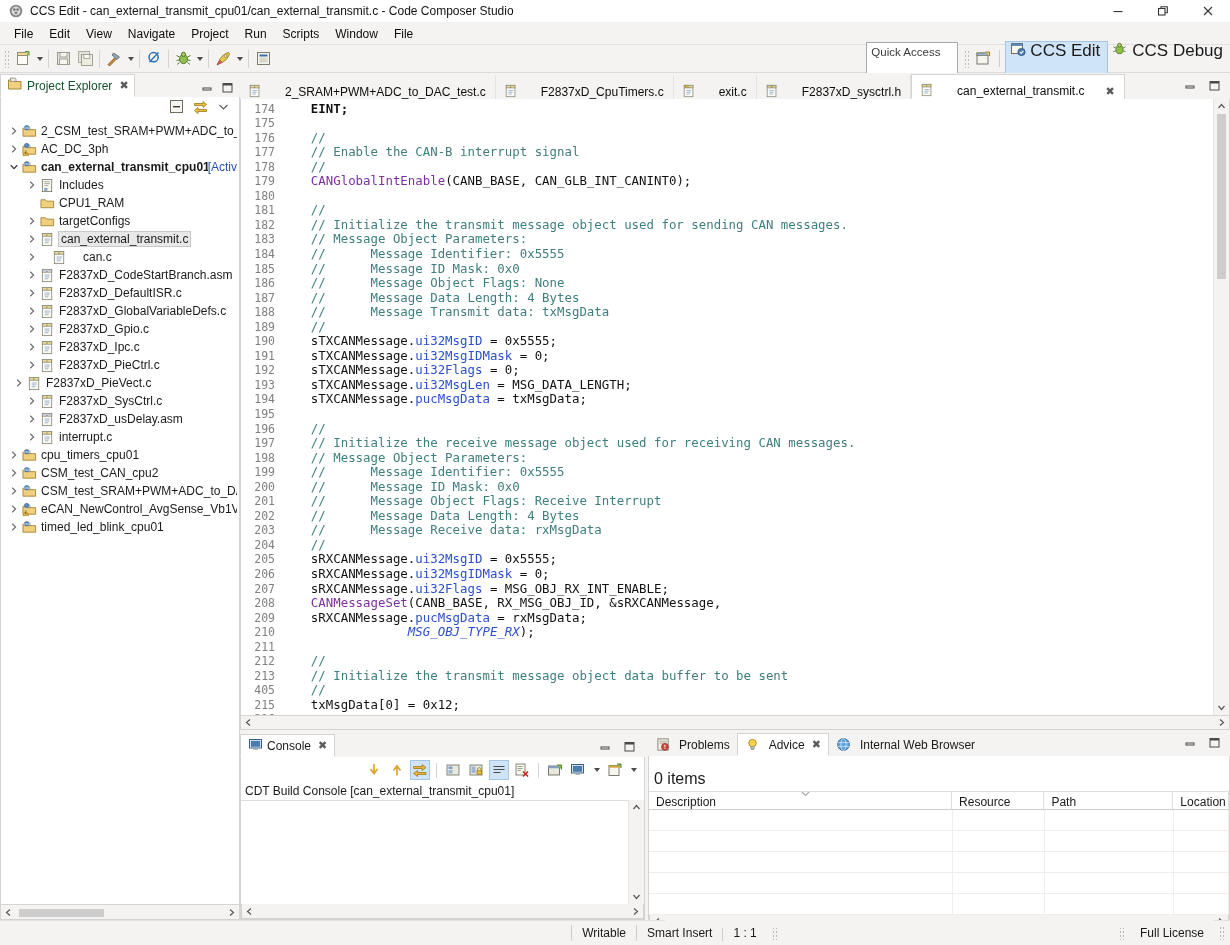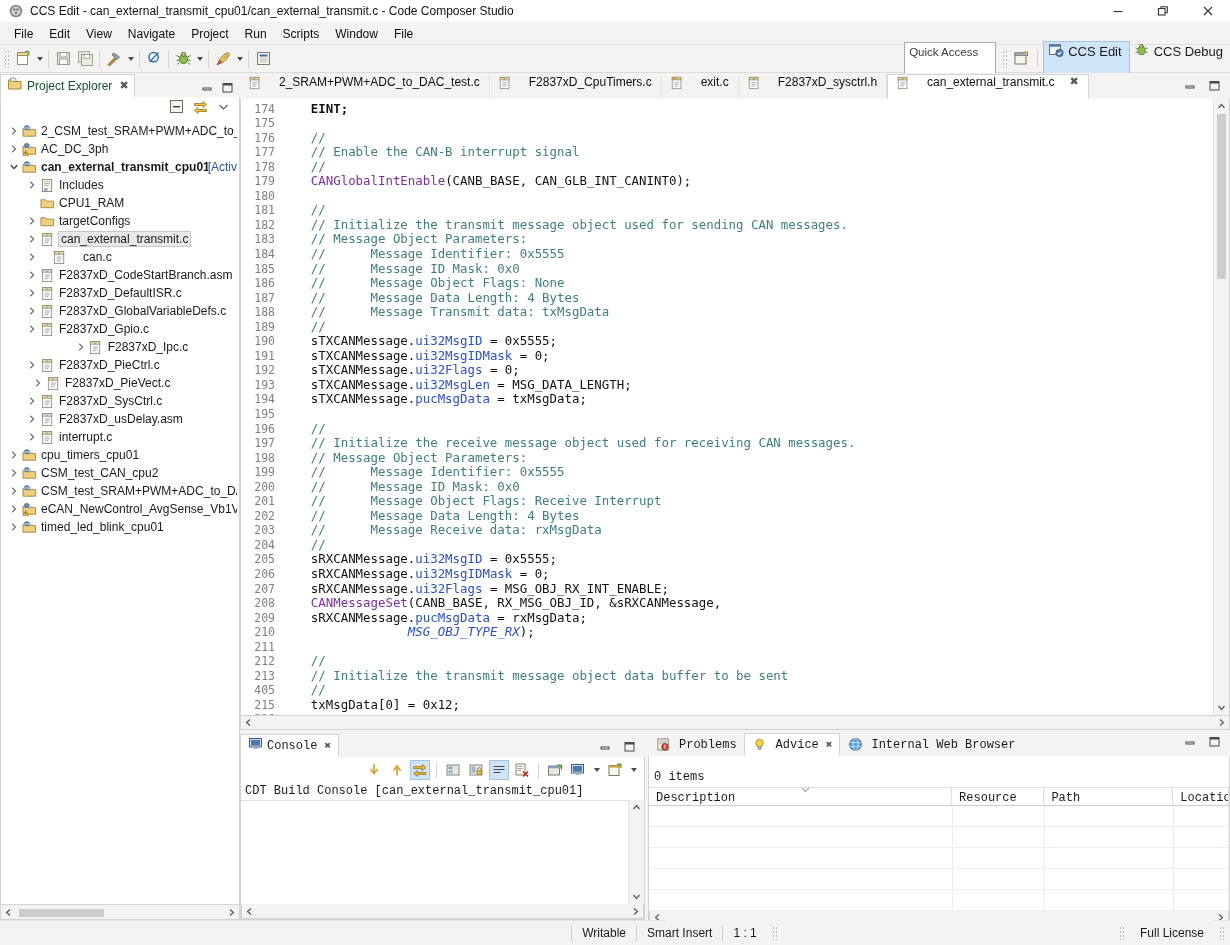--- a/index.html
+++ b/index.html
@@ -28,21 +28,21 @@
 
   
   .toolbar { height:29px; background:#f4f3f2; display:flex; align-items:center; border-top:1px solid #e2e1df; border-bottom:1px solid #dcdbd9; flex:none; padding-left:2px; }
   .grip { width:6px; height:18px; margin:0 2px; background-image:radial-gradient(#bdbcba 0.8px, transparent 0.9px); background-size:3px 4px; flex:none; }
   .tbtn { width:22px; height:22px; display:flex; align-items:center; justify-content:center; flex:none; border:1px solid transparent; }
   .tarrow { width:11px; height:22px; display:flex; align-items:center; justify-content:center; flex:none; }
   .tarrow:after { content:""; border-left:3.5px solid transparent; border-right:3.5px solid transparent; border-top:4px solid #4b4b4b; }
   .tsep { width:1px; height:18px; background:#d4d3d1; margin:0 3px; flex:none; }
   .tb-flex { flex:1 1 auto; }
   .qa-box { width:92px; height:34px; border:1px solid #a9a9a9; background:#fff; font-size:11.5px; color:#3a3a3a; padding:1px 4px; line-height:16px; margin-right:4px; }
-  .persp { display:flex; align-items:center; height:36px; padding:1px 7px 16px 4px; font-size:13px; white-space:nowrap; gap:4px; }
+  .persp { display:flex; align-items:center; height:36px; padding:1px 7px 16px 4px; font-size:17px; white-space:nowrap; gap:4px; }
   .persp.active { background:#cfe4f7; border:1px solid #a3c6e6; }
   .persp-sep { width:1px; height:17px; background:#cfcecc; margin:0 5px; }
 
   
   .main { flex:1 1 auto; display:flex; min-height:0; }
 
   
   .left { width:240px; flex:none; display:flex; flex-direction:column; background:#f4f3f2; min-height:0; }
   .view-tabrow { height:24px; display:flex; align-items:flex-end; background:#f4f3f2; position:relative; }
   .view-tab { display:flex; align-items:center; gap:4px; height:23px; padding:0 5px 0 6px; background:#fff; border:1px solid #d4d3d1; border-bottom:1px solid #fff; font-size:12px; }
@@ -62,58 +62,58 @@
   .suffix { color:#2a52a8; }
   .hscroll { height:15px; background:#f4f3f2; border:1px solid #d4d3d1; border-top:none; display:flex; align-items:center; }
   .hs-arrow { width:15px; height:13px; display:flex; align-items:center; justify-content:center; color:#5a5a5a; }
   .hs-track { flex:1 1 auto; height:13px; position:relative; background:#f4f3f2; }
   .hs-thumb { position:absolute; left:3px; top:3px; height:8px; width:85px; background:#cdcdcd; }
 
   
   .right { flex:1 1 auto; display:flex; flex-direction:column; min-width:0; min-height:0; }
   .editor-wrap { flex:1 1 auto; display:flex; flex-direction:column; min-height:0; }
   .ed-tabrow { height:26px; display:flex; align-items:flex-end; background:#f4f3f2; position:relative; }
-  .ed-tab { display:flex; align-items:flex-start; gap:12px; height:24px; padding:0 9px 0 7px; font-size:12px; color:#0d0d0d; white-space:nowrap; border-right:1px solid #e4e3e1; }
+  .ed-tab { display:flex; align-items:flex-end; gap:18px; height:24px; padding:0 9px 0 7px; font-size:12px; color:#0d0d0d; white-space:nowrap; border-right:1px solid #e4e3e1; }
   .ed-tab.active { background:#fff; border:1px solid #d4d3d1; border-bottom:1px solid #fff; height:25px; }
   .ed-tools { margin-left:auto; display:flex; align-items:center; gap:11px; padding:0 9px 4px 0; }
   .code-area { flex:1 1 auto; display:flex; background:#fff; border:1px solid #d4d3d1; border-top:none; min-height:0; overflow:hidden; }
   .code-scroll { flex:1 1 auto; display:flex; min-width:0; overflow:hidden; }
   .gutter { width:40px; flex:none; background:#fff; padding-top:3px; text-align:right; }
   .gline { height:14.56px; font-family:"DejaVu Sans Mono", monospace; font-size:11.5px; color:#808080; padding-right:6px; line-height:14.56px; }
   .codecol { flex:1 1 auto; padding-top:3px; min-width:0; overflow:hidden; }
   .cline { height:14.56px; font-family:"DejaVu Sans Mono", monospace; font-size:12.4px; line-height:14.56px; white-space:pre; color:#111; }
   .c-cmt { color:#3f7e7e; }
   .c-fn  { color:#7b2fa0; }
   .c-mem { color:#2b4fc9; }
   .c-enum{ color:#2b4fc9; font-style:italic; }
   .c-kw  { font-weight:bold; color:#111; }
   .vscroll { width:16px; flex:none; background:#f4f3f2; border-left:1px solid #e4e3e1; display:flex; flex-direction:column; align-items:center; }
   .vs-arrow { height:15px; width:15px; display:flex; align-items:center; justify-content:center; color:#5a5a5a; }
   .vs-track { flex:1 1 auto; width:15px; position:relative; }
   .vs-thumb { position:absolute; top:0; left:3px; width:9px; height:165px; background:#cdcdcd; }
   .ed-hscroll { height:14px; background:#f4f3f2; border:1px solid #d4d3d1; border-top:none; display:flex; align-items:center; }
 
   
-  .bottom { height:190px; flex:none; display:flex; gap:3px; padding-top:3px;font-family:Liberation Mono, monospace; }
+  .bottom { height:190px; flex:none; display:flex; gap:3px; padding-top:3px; }
   .panel { display:flex; flex-direction:column; min-width:0; }
   .panel.console { width:405px; flex:none; }
   .panel.problems { flex:1 1 auto; }
   .p-tabrow { height:24px; display:flex; align-items:flex-end; background:#f4f3f2; }
   .p-tab { display:flex; align-items:center; gap:4px; height:23px; padding:0 7px; font-size:12px; white-space:nowrap; }
   .p-tab.active { background:#fff; border:1px solid #d4d3d1; border-bottom:1px solid #fff; }
   .p-tools { margin-left:auto; display:flex; align-items:center; gap:11px; padding:0 9px 4px 0; }
   .p-body { flex:1 1 auto; background:#fff; border:1px solid #d4d3d1; border-top:none; display:flex; flex-direction:column; min-height:0; }
   .con-toolrow { height:26px; display:flex; align-items:center; justify-content:flex-end; gap:3px; padding-right:5px; }
   .cbtn { width:20px; height:20px; display:flex; align-items:center; justify-content:center; flex:none; border:1px solid transparent; }
   .cbtn.on { background:#cfe4f7; border:1px solid #a3c6e6; }
   .csep { width:1px; height:15px; background:#d4d3d1; margin:0 3px; }
   .con-title { font-size:12px; padding:1px 4px 2px 4px; white-space:nowrap; }
   .con-out { flex:1 1 auto; display:flex; min-height:0; }
   .con-text { flex:1 1 auto; background:#fff; border-top:1px solid #dededc; }
-  .items-row { font-size:12px; padding:2px 5px 3px 5px;margin-top:12px; }
+  .items-row { font-size:16px; padding:2px 5px 3px 5px;margin-top:12px; }
   .col-head { height:21px; display:flex; border-top:1px solid #dededc; border-bottom:1px solid #cfcecc; background:#fff; }
   .col { font-size:12px; padding:3px 0 0 7px; border-right:1px solid #dededc; position:relative; white-space:nowrap; overflow:hidden; }
   .sortmark { position:absolute; left:50%; top:-2px; color:#9a9a9a; font-size:9px; }
   .rows-area { flex:1 1 auto; background:#fff; }
   .rowline { height:21px; border-bottom:1px solid #efeeec; display:flex; }
   .rowline .cc { border-right:1px solid #efeeec; }
 
   
   .statusbar { height:25px; flex:none; background:#f4f3f2; display:flex; align-items:center; font-size:12px; border-top:1px solid #e4e3e1; }
   .sb-seg { display:flex; align-items:center; height:25px; padding:0 10px; white-space:nowrap; }
@@ -495,21 +495,21 @@
             <span class="ticon">
               <svg width="15" height="15" viewBox="0 0 16 16">
                 <rect x="2.5" y="1.5" width="10" height="13" fill="#fbfbf5" stroke="#8a8a7a" stroke-width="0.9"></rect>
                 <rect x="2.5" y="1.5" width="10" height="3" fill="#e8d79a" stroke="#8a8a7a" stroke-width="0.8"></rect>
                 <text x="7.2" y="4.2" font-size="3" fill="#5a4a10" text-anchor="middle" font-family="sans-serif">.c</text>
                 <path d="M5 7.5 L10.5 7.5 M5 9.5 L10 9.5 M5 11.5 L9 11.5" stroke="#8fa8c4" stroke-width="0.9"></path>
               </svg>
             </span>
             <span class="tlabel">F2837xD_Gpio.c</span>
           </div>
-          <div class="trow" style="padding-left: 24px; justify-content: center;">
+          <div class="trow" style="padding-left: 24px;">
             <span class="tw">
               <svg width="10" height="10" viewBox="0 0 10 10">
                 <polyline points="3.2,1.8 6.6,5 3.2,8.2" fill="none" stroke="#707070" stroke-width="1.2"></polyline>
               </svg>
             </span>
             <span class="ticon">
               <svg width="15" height="15" viewBox="0 0 16 16">
                 <rect x="2.5" y="1.5" width="10" height="13" fill="#fbfbf5" stroke="#8a8a7a" stroke-width="0.9"></rect>
                 <rect x="2.5" y="1.5" width="10" height="3" fill="#e8d79a" stroke="#8a8a7a" stroke-width="0.8"></rect>
                 <text x="7.2" y="4.2" font-size="3" fill="#5a4a10" text-anchor="middle" font-family="sans-serif">.c</text>
@@ -527,21 +527,21 @@
             <span class="ticon">
               <svg width="15" height="15" viewBox="0 0 16 16">
                 <rect x="2.5" y="1.5" width="10" height="13" fill="#fbfbf5" stroke="#8a8a7a" stroke-width="0.9"></rect>
                 <rect x="2.5" y="1.5" width="10" height="3" fill="#e8d79a" stroke="#8a8a7a" stroke-width="0.8"></rect>
                 <text x="7.2" y="4.2" font-size="3" fill="#5a4a10" text-anchor="middle" font-family="sans-serif">.c</text>
                 <path d="M5 7.5 L10.5 7.5 M5 9.5 L10 9.5 M5 11.5 L9 11.5" stroke="#8fa8c4" stroke-width="0.9"></path>
               </svg>
             </span>
             <span class="tlabel">F2837xD_PieCtrl.c</span>
           </div>
-          <div class="trow" style="padding-left: 11px; margin-left: 19px;">
+          <div class="trow" style="padding-left: 11px;">
             <span class="tw">
               <svg width="10" height="10" viewBox="0 0 10 10">
                 <polyline points="3.2,1.8 6.6,5 3.2,8.2" fill="none" stroke="#707070" stroke-width="1.2"></polyline>
               </svg>
             </span>
             <span class="ticon">
               <svg width="15" height="15" viewBox="0 0 16 16">
                 <rect x="2.5" y="1.5" width="10" height="13" fill="#fbfbf5" stroke="#8a8a7a" stroke-width="0.9"></rect>
                 <rect x="2.5" y="1.5" width="10" height="3" fill="#e8d79a" stroke="#8a8a7a" stroke-width="0.8"></rect>
                 <text x="7.2" y="4.2" font-size="3" fill="#5a4a10" text-anchor="middle" font-family="sans-serif">.c</text>

